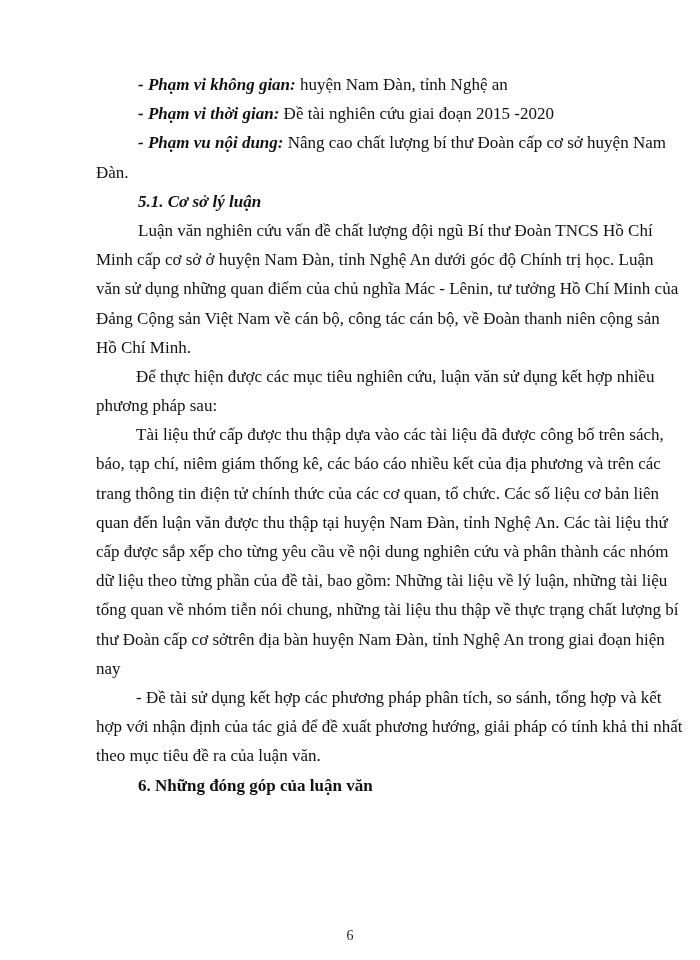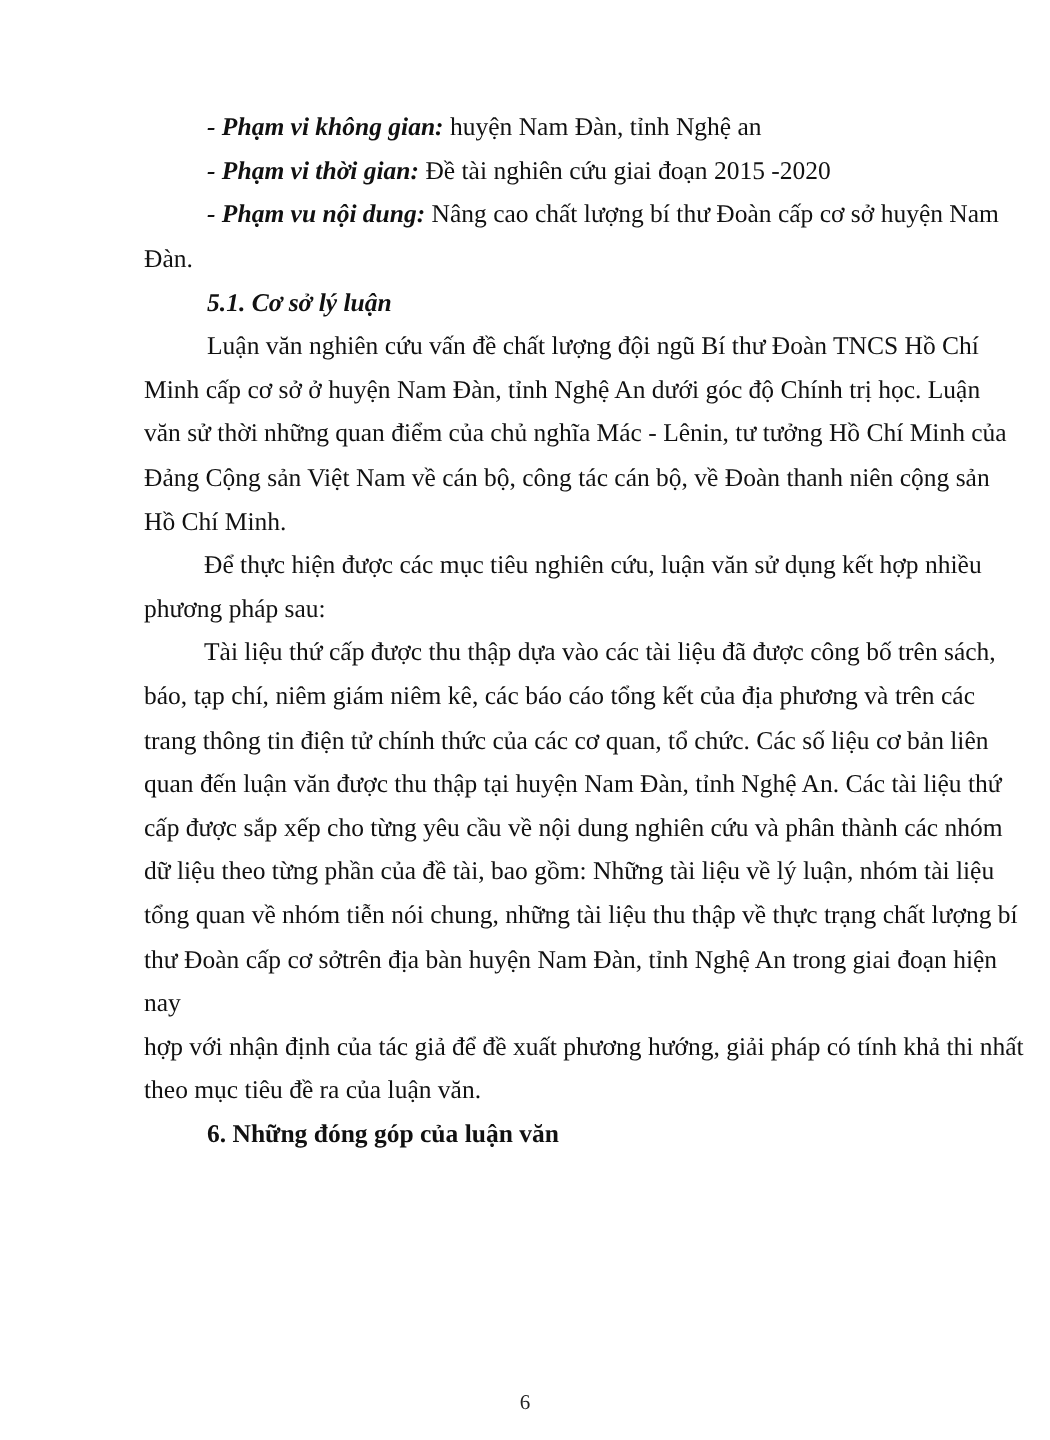--- a/index.html
+++ b/index.html
@@ -55,37 +55,38 @@
 
   <span class="line last indent"><span class="bi">- Phạm vi không gian:</span><span> huyện Nam Đàn, tỉnh Nghệ an</span></span>
   <span class="line last indent"><span class="bi">- Phạm vi thời gian:</span><span> Đề tài nghiên  cứu giai  đoạn 2015  -2020</span></span>
   <span class="line indent"><span class="bi">- Phạm vu nội dung:</span><span> Nâng cao chất lượng  bí thư Đoàn cấp cơ sở huyện Nam</span></span>
   <span class="line last">Đàn.</span>
 
   <span class="line last indent bi">5.1. Cơ sở lý luận</span>
 
   <span class="line indent">Luận văn nghiên  cứu vấn đề chất lượng đội ngũ Bí thư Đoàn TNCS Hồ Chí</span>
   <span class="line">Minh  cấp cơ sở ở huyện Nam Đàn, tỉnh Nghệ An dưới góc độ Chính trị học. Luận</span>
-  <span class="line">văn sử thời những quan điểm của chủ nghĩa Mác - Lênin,  tư tưởng Hồ Chí Minh  của</span>
+  <span class="line">văn sử dụng những quan điểm của chủ nghĩa Mác - Lênin,  tư tưởng Hồ Chí Minh  của</span>
   <span class="line">Đảng Cộng sản Việt  Nam về cán bộ, công tác cán bộ, về Đoàn thanh niên  cộng sản</span>
   <span class="line last">Hồ Chí Minh.</span>
 
 
   <span class="line indent2">Để thực hiện được các mục tiêu nghiên  cứu, luận văn sử dụng kết hợp nhiều</span>
   <span class="line last">phương pháp sau:</span>
 
   <span class="line indent2">Tài liệu  thứ cấp được thu thập dựa vào các tài liệu  đã được công bố trên sách,</span>
-  <span class="line">báo, tạp chí, niêm  giám  niêm kê, các báo cáo tổng kết của địa phương và trên các</span>
+  <span class="line">báo, tạp chí, niêm  giám  thống kê, các báo cáo nhiều kết của địa phương và trên các</span>
   <span class="line">trang thông tin điện tử chính thức của các cơ quan, tổ chức. Các số liệu  cơ bản liên</span>
   <span class="line">quan đến luận văn được thu thập tại huyện Nam Đàn, tỉnh Nghệ An. Các tài liệu thứ</span>
   <span class="line">cấp được sắp xếp cho từng yêu cầu về nội dung nghiên  cứu và phân thành các nhóm</span>
-  <span class="line">dữ liệu  theo từng phần của đề tài, bao gồm: Những tài liệu  về lý luận, nhóm tài liệu</span>
+  <span class="line">dữ liệu  theo từng phần của đề tài, bao gồm: Những tài liệu  về lý luận, những tài liệu</span>
   <span class="line">tổng quan về nhóm tiễn nói chung, những tài liệu  thu thập về thực trạng chất lượng bí</span>
   <span class="line">thư Đoàn cấp cơ sởtrên địa bàn huyện Nam Đàn, tỉnh Nghệ An trong giai  đoạn hiện</span>
   <span class="line last">nay</span>
 
+  <span class="line indent2">- Đề tài sử dụng kết hợp các phương pháp phân tích, so sánh, tổng hợp và kết</span>
   <span class="line">hợp với nhận định của tác giả để đề xuất phương hướng, giải  pháp có tính khả thi nhất</span>
   <span class="line last">theo mục tiêu  đề ra của luận văn.</span>
 
   <span class="line last indent b">6. Những đóng góp của luận văn</span>
 </div>
 
 <div class="page-number">6</div>
 
 </body></html>

